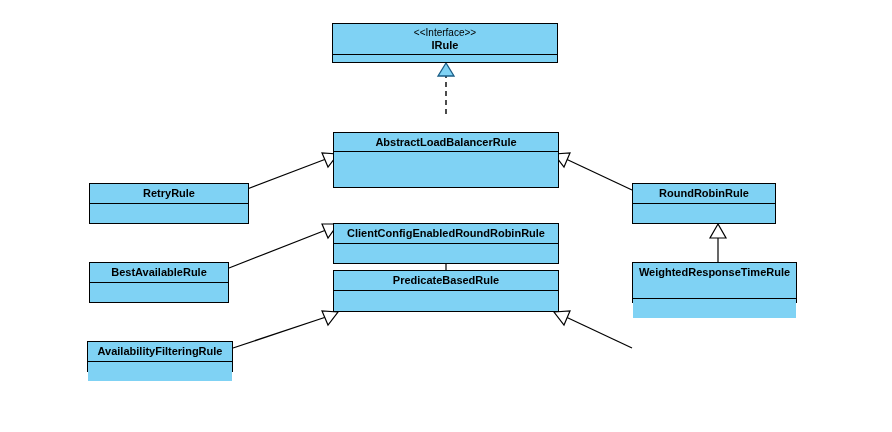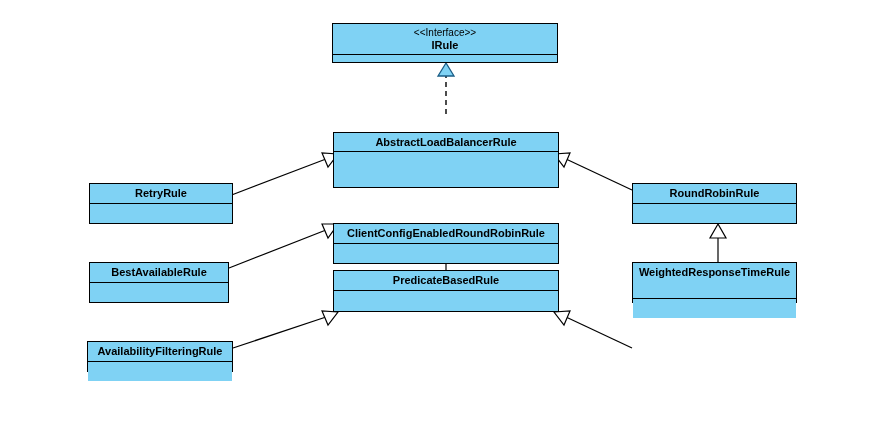--- a/index.html
+++ b/index.html
@@ -119,35 +119,35 @@
     <div class="uml-body" style="height: 7px;"></div>
   </div>
 
   <div class="uml-class" style="left: 333px; top: 114px; width: 226px; height: 56px; margin-top: 18px;">
     <div class="uml-header" style="height: 19px;">
       <span class="cname">AbstractLoadBalancerRule</span>
     </div>
     <div class="uml-body" style="height: 19px;"></div>
   </div>
 
-  <div class="uml-class" style="left: 89px; top: 183px; width: 144px; height: 41px;">
+  <div class="uml-class" style="left: 89px; top: 183px; width: 160px; height: 41px;">
     <div class="uml-header" style="height: 20px;">
       <span class="cname">RetryRule</span>
     </div>
     <div class="uml-body" style="height: 19px;"></div>
   </div>
 
   <div class="uml-class" style="left: 333px; top: 183px; width: 226px; height: 41px; margin-top: 40px;">
     <div class="uml-header" style="height: 20px;">
       <span class="cname">ClientConfigEnabledRoundRobinRule</span>
     </div>
     <div class="uml-body" style="height: 19px;"></div>
   </div>
 
-  <div class="uml-class" style="left: 632px; top: 183px; width: 165px; height: 41px;">
+  <div class="uml-class" style="left: 632px; top: 183px; width: 144px; height: 41px;">
     <div class="uml-header" style="height: 20px;">
       <span class="cname">RoundRobinRule</span>
     </div>
     <div class="uml-body" style="height: 19px;"></div>
   </div>
 
   <div class="uml-class" style="left: 89px; top: 262px; width: 140px; height: 41px;">
     <div class="uml-header" style="height: 20px;">
       <span class="cname">BestAvailableRule</span>
     </div>

